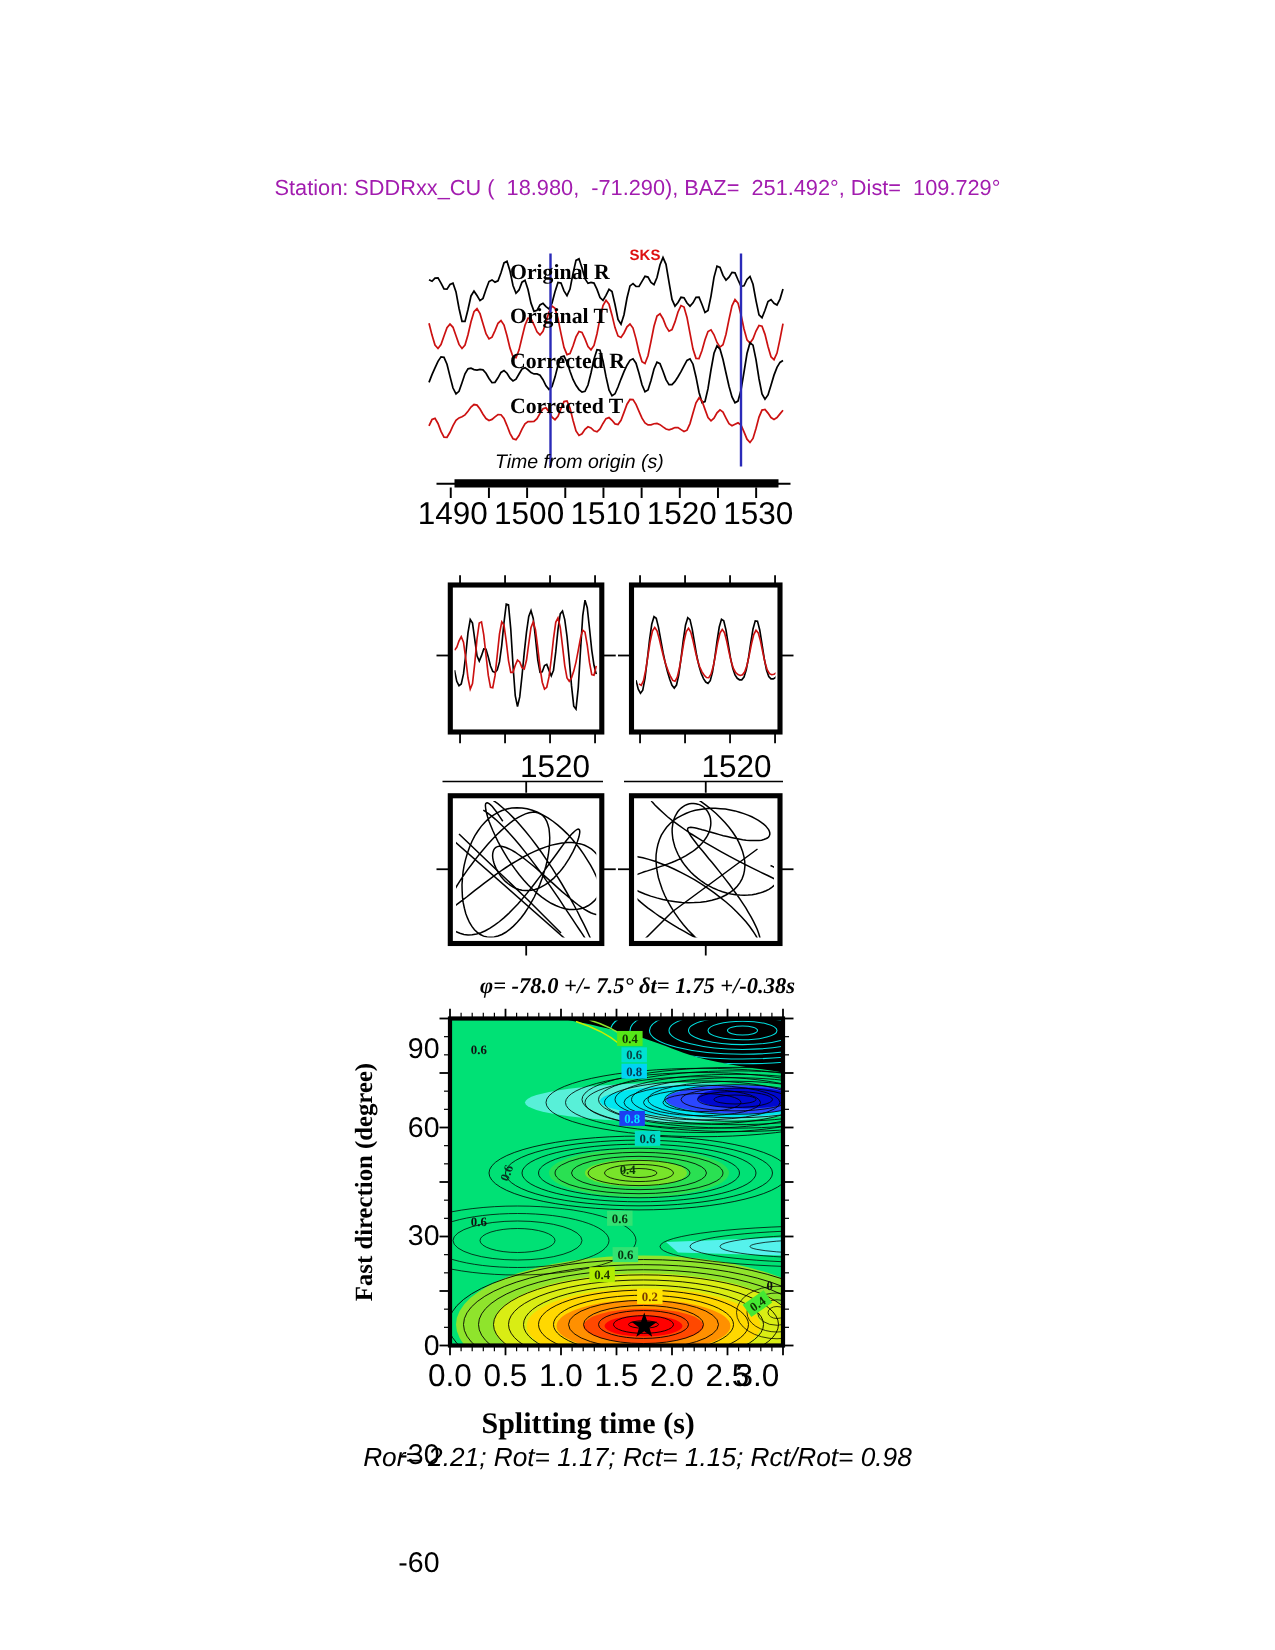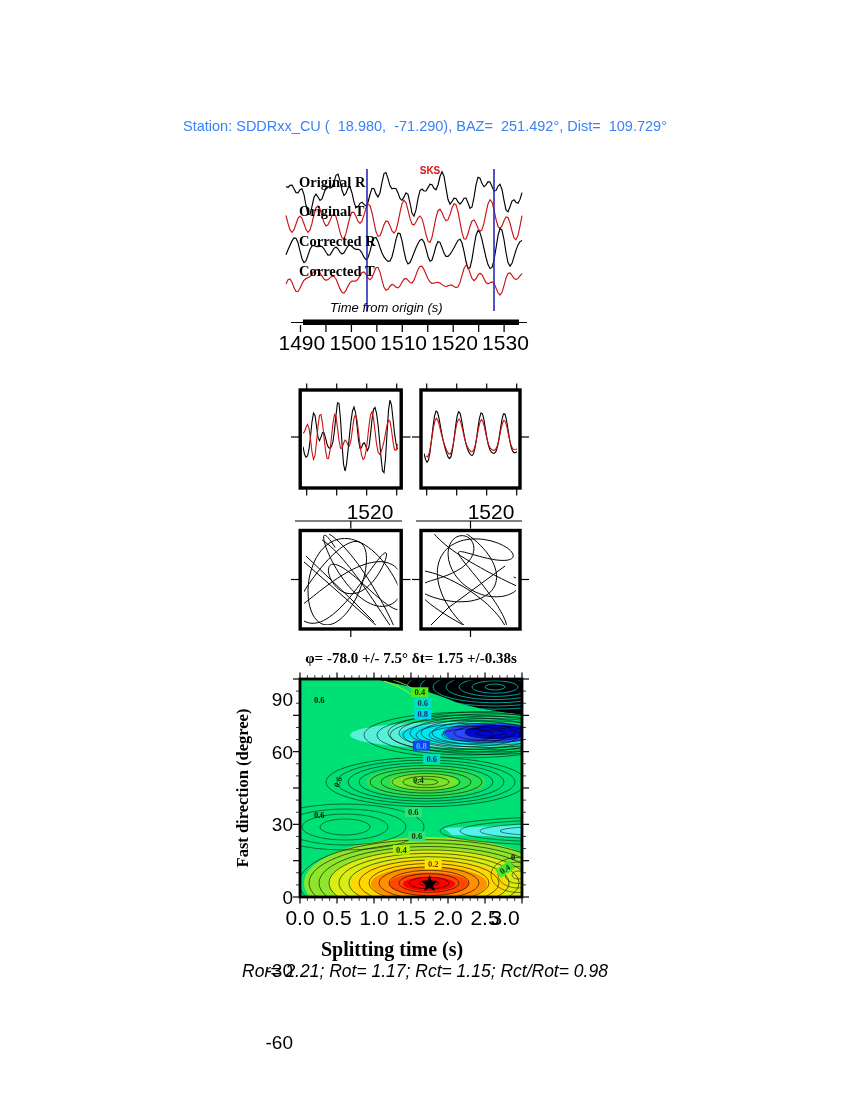--- a/index.html
+++ b/index.html
@@ -1,21 +1,21 @@
 <!DOCTYPE html>
 <html><head>
 <meta charset="utf-8">
 <style>
   html,body{margin:0;padding:0;background:#fff;}
   #page{position:relative;width:850px;height:1100px;background:#fff;overflow:hidden;
         font-family:"Liberation Sans",sans-serif;color:#000;}
   #gfx{position:absolute;left:0;top:0;overflow:visible;}
   .txt{position:absolute;white-space:pre;}
-  .hdr{width:850px;left:0;text-align:center;font-size:14.5px;color:#3b82f6;}
-  .tracelab{font-family:"Liberation Serif",serif;font-weight:bold;font-size:14.5px;}
+  .hdr{width:850px;left:0;text-align:center;font-size:14.5px;color:#a21caf;}
+  .tracelab{font-family:"Liberation Serif",serif;font-weight:bold;font-size:14.5px;margin-left:41px;}
   .phaselab{font-weight:bold;font-size:10px;text-align:center;width:50px;}
   .axislab-sans{font-size:13px;text-align:left;font-style:italic;}
   .ticklab{position:absolute;font-size:21px;text-align:center;}
   .yticklab{position:absolute;font-size:19px;text-align:right;}
   .serifbold{font-family:"Liberation Serif",serif;font-weight:bold;}
   .ctitle{width:280px;text-align:center;font-size:15px;}
   .ylabelrot{width:240px;height:20px;text-align:center;font-size:16.5px;
              transform:rotate(-90deg);transform-origin:center center;}
   .xlabel{width:180px;text-align:left;font-size:20px;}
   .footer{width:850px;left:0;text-align:center;font-size:17.5px;font-style:italic;}
@@ -399,21 +399,21 @@
       <div class="ticklab" style="left:278.5px;top:331px;width:44px;">1490</div>
       <div class="ticklab" style="left:329.4px;top:331px;width:44px;">1500</div>
       <div class="ticklab" style="left:380.3px;top:331px;width:44px;">1510</div>
       <div class="ticklab" style="left:431.2px;top:331px;width:44px;">1520</div>
       <div class="ticklab" style="left:482.1px;top:331px;width:44px;">1530</div>
     </div>
 
   <div class="ticklab" style="left:340px;top:500px;width:60px;">1520</div>
   <div class="ticklab" style="left:461px;top:500px;width:60px;">1520</div>
 
-  <div class="txt serifbold ctitle" style="left:271px;top:650px;">φ= -78.0 +/- 7.5° δt= 1.75 +/-0.38s</div>
+  <div class="txt serifbold ctitle" style="left:285px;top:650px;font-style:italic;">φ= -78.0 +/- 7.5° δt= 1.75 +/-0.38s</div>
 
   <div class="txt serifbold ylabelrot" style="left:123px;top:778px;">Fast direction (degree)</div>
 
   <div id="ytick-labels">
       <div class="yticklab" style="left:240px;width:53px;top:669px;margin-top:20px;">90</div>
       <div class="yticklab" style="left:240px;width:53px;top:742px;">60</div>
       <div class="yticklab" style="left:240px;width:53px;top:814px;">30</div>
       <div class="yticklab" style="left:240px;width:53px;top:887px;">0</div>
       <div class="yticklab" style="left:240px;width:53px;top:960px;">-30</div>
       <div class="yticklab" style="left:240px;width:53px;top:1032px;">-60</div>

